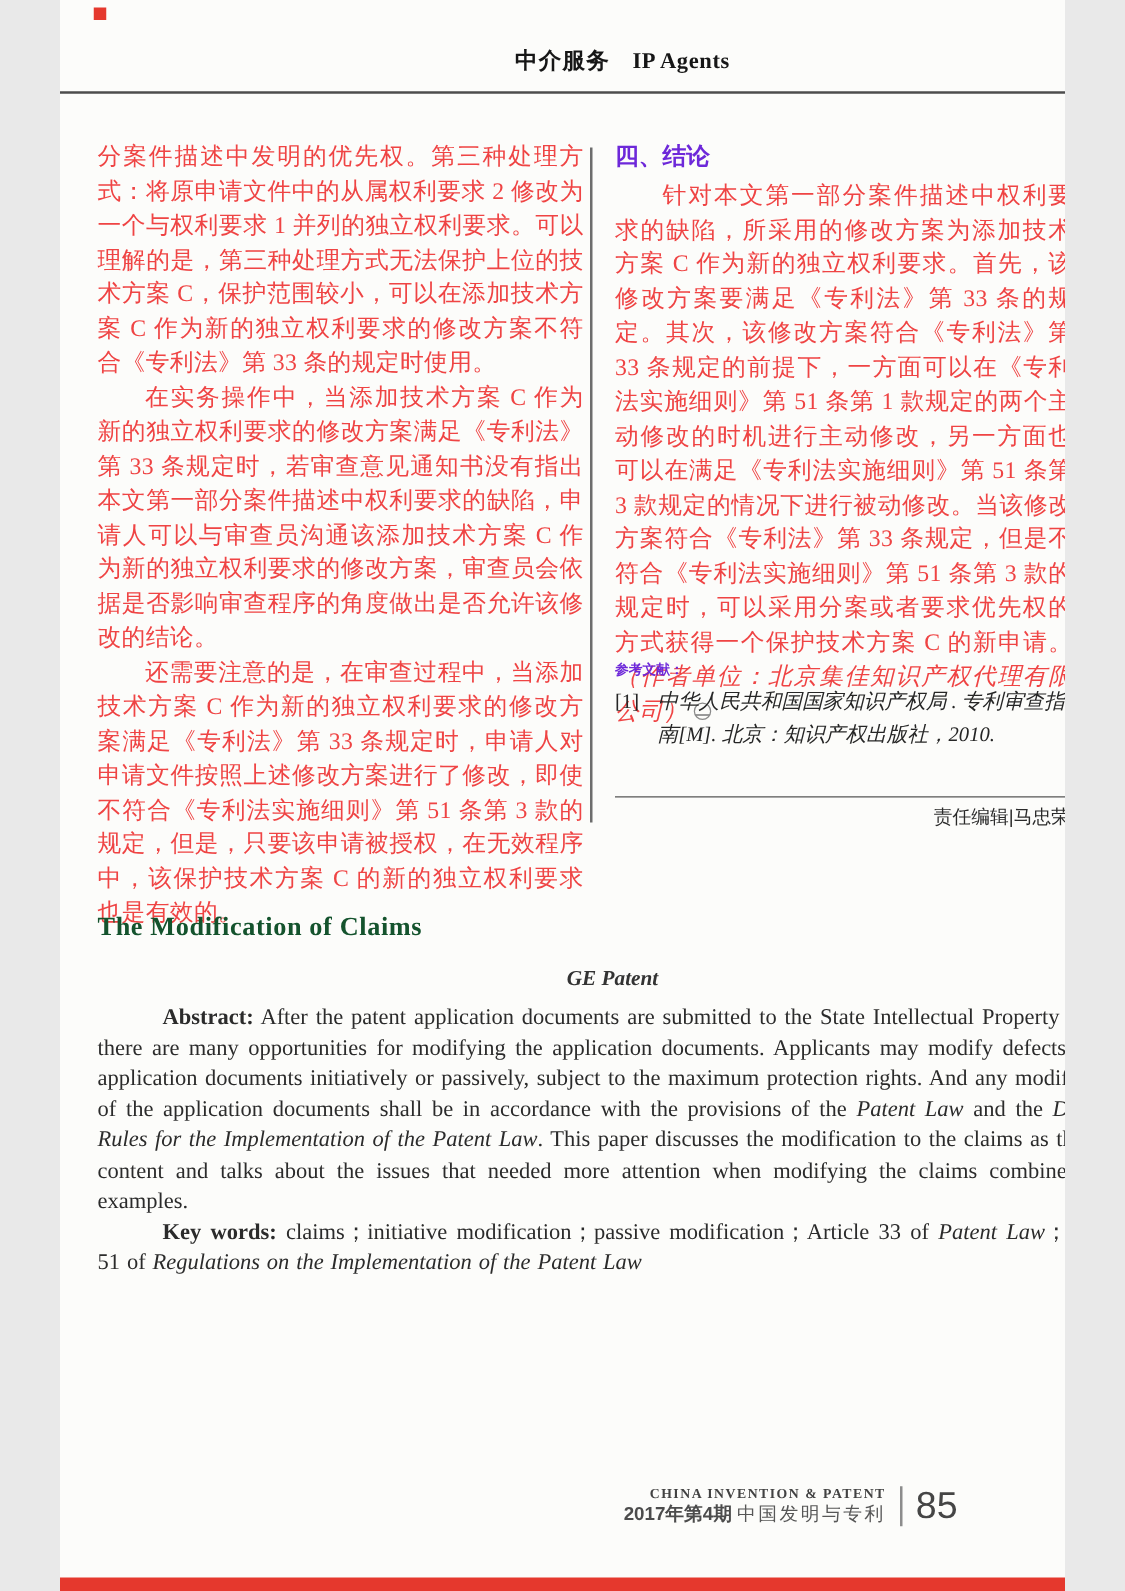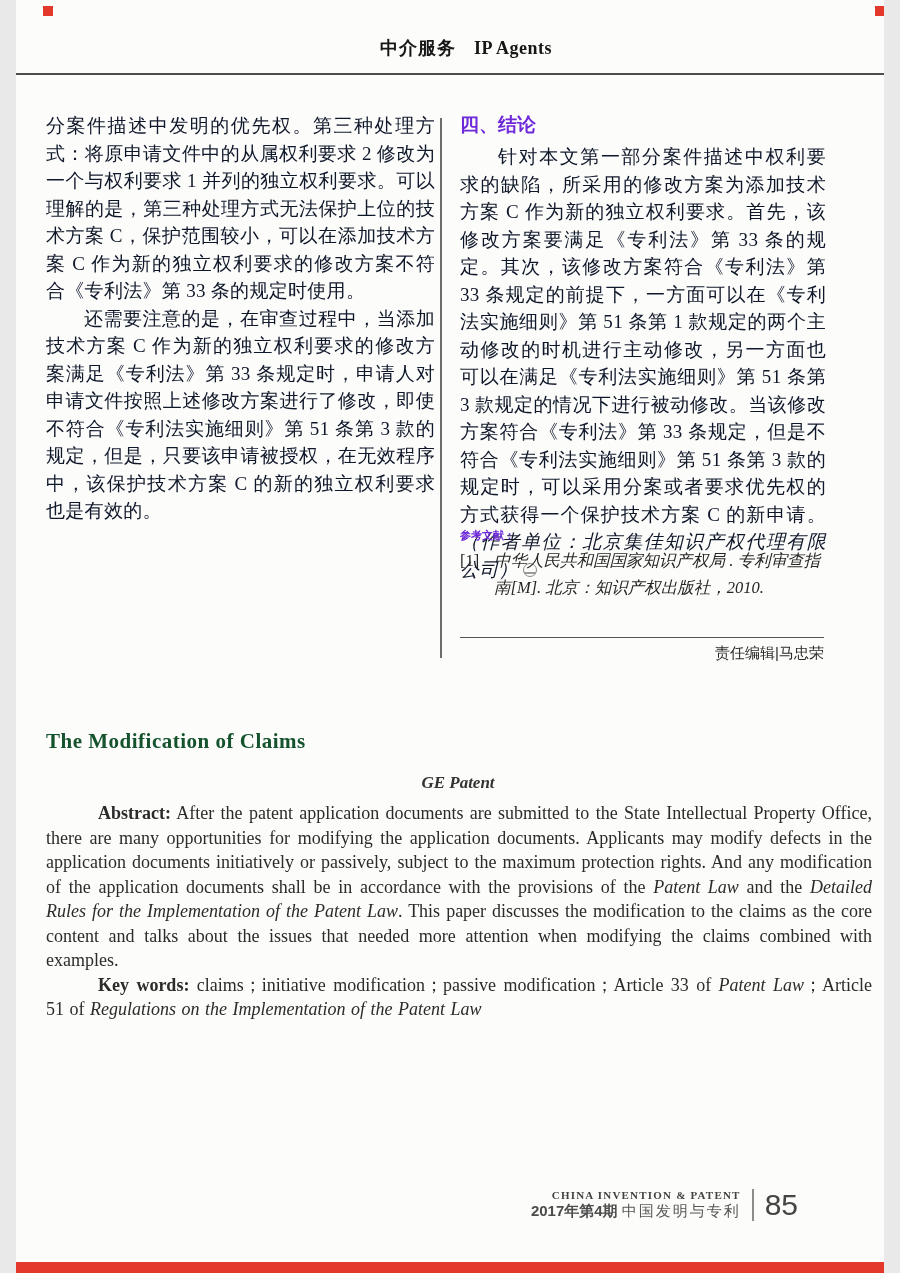--- a/index.html
+++ b/index.html
@@ -1,36 +1,36 @@
 <!DOCTYPE html>
 <html><head>
 <meta charset="utf-8">
 <style>
   html,body { margin:0; padding:0; background:#e9e9e9; }
   .page {
-    position:relative; width:868px; height:1273px; margin:0 auto;
+    position:relative; width:804px; height:1273px; margin:0 auto;
     background:#fcfcfa; overflow:hidden;
     font-family:"Liberation Serif","DejaVu Serif",serif; color:#262626;
   }
   
   .regmark { position:absolute; width:10px; height:10px; background:#e5382d; }
   .regmark.tl { left:27px; top:6px; }
   .regmark.tr { left:859px; top:6px; }
   .redbar { position:absolute; left:0; top:1262px; width:900px; height:11px; background:#e5382d; }
 
   
   .header { position:absolute; top:36px; left:0; width:900px; text-align:center;
             font-weight:bold; font-size:18px; color:#161616; letter-spacing:1px; }
   .header .h-cn { font-family:"Liberation Sans","DejaVu Sans",sans-serif; margin-right:18px; }
   .header .h-en { font-family:"Liberation Serif",serif; letter-spacing:0.5px; }
   .header-rule { position:absolute; top:73px; left:0; width:900px; border-top:2px solid #4d4d4d; }
 
   
   .zh { margin:0; font-size:19px; line-height:27.5px; text-align:justify;
-        letter-spacing:0.3px; color:#0f172a; }
+        letter-spacing:0.3px; color:#ef4444; }
   .zh.indent { text-indent:2em; }
   .col-left  { position:absolute; left:30px;  top:112px; width:389px; }
   .col-right { position:absolute; left:444px; top:112px; width:366px; }
   .col-divider { position:absolute; left:424px; top:118px; height:540px; width:2px; background:#6d6d6d; }
 
   .zh-heading { margin:0 0 5px 0; font-family:"Liberation Sans","DejaVu Sans",sans-serif;
                 font-weight:bold; font-size:19px; color:#6d28d9; }
   .kai { font-style:italic; }
   .endmark { display:inline-block; width:12px; height:12px; border:1.5px solid #8a8a8a;
              border-radius:50%; margin-left:5px; vertical-align:-1px;
@@ -78,20 +78,21 @@
   <div class="regmark tr"></div>
   <div class="redbar"></div>
 
   <div class="header">
     <span class="h-cn">中介服务</span><span class="h-en">IP Agents</span>
   </div>
   <div class="header-rule"></div>
 
   <div class="col-left">
     <p class="zh">分案件描述中发明的优先权。第三种处理方式：将原申请文件中的从属权利要求 2 修改为一个与权利要求 1 并列的独立权利要求。可以理解的是，第三种处理方式无法保护上位的技术方案 C，保护范围较小，可以在添加技术方案 C 作为新的独立权利要求的修改方案不符合《专利法》第 33 条的规定时使用。</p>
+    <p class="zh indent">在实务操作中，当添加技术方案 C 作为新的独立权利要求的修改方案满足《专利法》第 33 条规定时，若审查意见通知书没有指出本文第一部分案件描述中权利要求的缺陷，申请人可以与审查员沟通该添加技术方案 C 作为新的独立权利要求的修改方案，审查员会依据是否影响审查程序的角度做出是否允许该修改的结论。</p>
     <p class="zh indent">还需要注意的是，在审查过程中，当添加技术方案 C 作为新的独立权利要求的修改方案满足《专利法》第 33 条规定时，申请人对申请文件按照上述修改方案进行了修改，即使不符合《专利法实施细则》第 51 条第 3 款的规定，但是，只要该申请被授权，在无效程序中，该保护技术方案 C 的新的独立权利要求也是有效的。</p>
   </div>
 
   <div class="col-divider"></div>
 
   <div class="col-right">
     <h3 class="zh-heading">四、结论</h3>
     <p class="zh indent"><span>针对本文第一部分案件描述中权利要求的缺陷，所采用的修改方案为添加技术方案 C 作为新的独立权利要求。首先，该修改方案要满足《专利法》第 33 条的规定。其次，该修改方案符合《专利法》第 33 条规定的前提下，一方面可以在《专利法实施细则》第 51 条第 1 款规定的两个主动修改的时机进行主动修改，另一方面也可以在满足《专利法实施细则》第 51 条第 3 款规定的情况下进行被动修改。当该修改方案符合《专利法》第 33 条规定，但是不符合《专利法实施细则》第 51 条第 3 款的规定时，可以采用分案或者要求优先权的方式获得一个保护技术方案 C 的新申请。</span><span class="kai">（作者单位：北京集佳知识产权代理有限公司）</span><span class="endmark"></span></p>
   </div>
 

